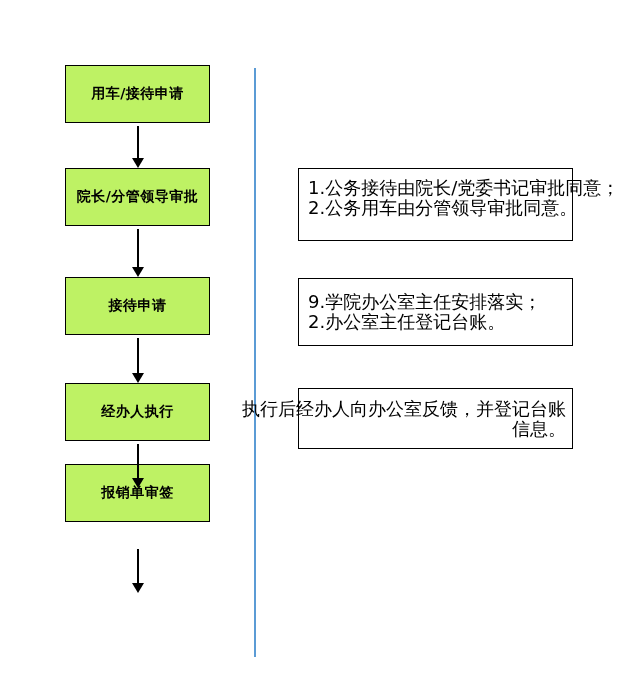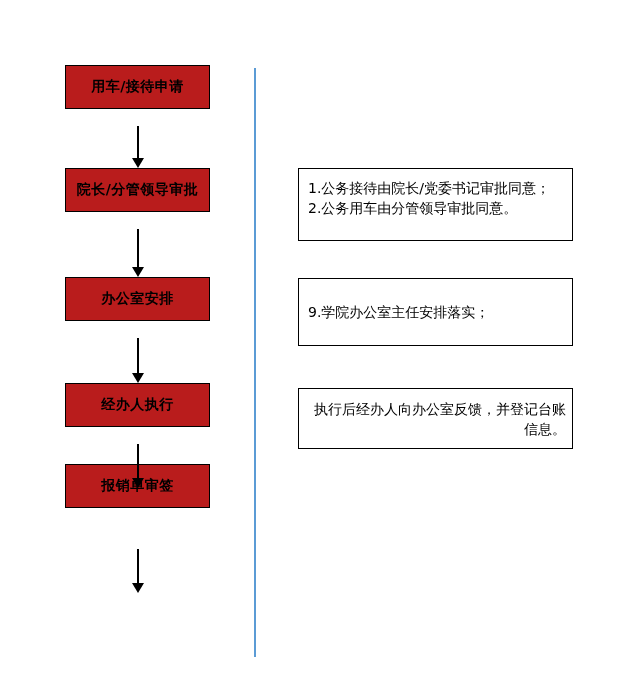--- a/index.html
+++ b/index.html
@@ -14,23 +14,23 @@
     background: #ffffff;
     font-family: "DejaVu Sans", "Liberation Sans", sans-serif;
     color: #000000;
     overflow: hidden;
   }
   
   .fbox {
     position: absolute;
     left: 65px;
     width: 145px;
-    height: 44px;
+    height: 58px;
     border: 1.5px solid #000000;
-    background: #b91c1c;
+    background: #bef264;
     box-sizing: border-box;
     display: flex;
     align-items: center;
     justify-content: center;
   }
   .fbox span {
     font-size: 14px;
     font-weight: bold;
     letter-spacing: 0.5px;
     white-space: nowrap;
@@ -93,42 +93,42 @@
     width: 275px;
     border: 1px solid #000000;
     background: #ffffff;
     box-sizing: border-box;
     display: flex;
     flex-direction: column;
     justify-content: center;
     padding: 4px 6px 4px 9px;
   }
   .note .line {
-    font-size: 14px;
+    font-size: 18px;
     line-height: 20px;
     white-space: nowrap;
   }
   .note1 { top: 168px; height: 73px; justify-content: flex-start; padding-top: 9px; }
   .note2 { top: 278px; height: 68px; }
   .note3 { top: 388px; height: 61px; align-items: flex-end; }
   .note4 { top: 486px; height: 71px; }
 </style>
 </head>
 <body>
 
 <div class="canvas">
 
   <div class="fbox fbox1">
     <span>用车/接待申请</span>
   </div>
   <div class="fbox fbox2">
     <span>院长/分管领导审批</span>
   </div>
   <div class="fbox fbox3">
-    <span>办公室安排</span>
+    <span>接待申请</span>
   </div>
   <div class="fbox fbox4">
     <span>经办人执行</span>
   </div>
   <div class="fbox fbox5">
     <span>报销单审签</span>
   </div>
 
   <div class="arrow arrow1">
     <div class="shaft"></div>
@@ -152,19 +152,20 @@
   </div>
 
   <div class="divider"></div>
 
   <div class="note note1">
     <div class="line">1.公务接待由院长/党委书记审批同意；</div>
     <div class="line">2.公务用车由分管领导审批同意。</div>
   </div>
   <div class="note note2">
     <div class="line">9.学院办公室主任安排落实；</div>
+    <div class="line">2.办公室主任登记台账。</div>
   </div>
   <div class="note note3">
     <div class="line">执行后经办人向办公室反馈，并登记台账</div>
     <div class="line">信息。</div>
   </div>
 
 </div>
 
 </body></html>

